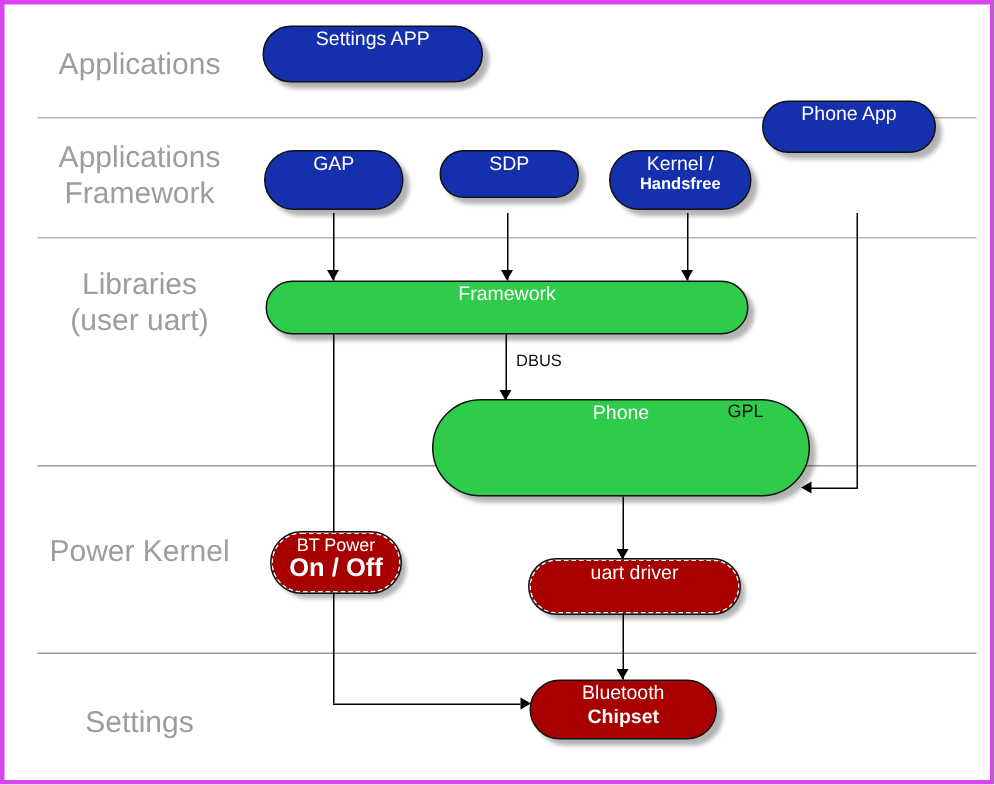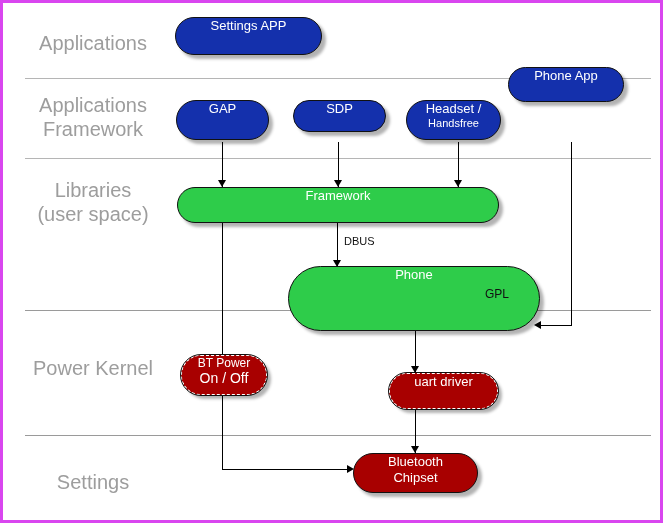--- a/index.html
+++ b/index.html
@@ -42,21 +42,21 @@
     flex-direction:column;
     align-items:center;
     justify-content:flex-start;
     text-align:center;
     color:#ffffff;
     border:1px solid #111111;
     box-shadow:4px 4px 0 rgba(0,0,0,0.001), 4px 4px 3px rgba(0,0,0,0.30);
     z-index:5;
   }
   .node .l1{display:block;}
-  .node .l2{display:block;}
+  .node .l2{display:block;font-weight:bold;}
 
   .blue{background:#1430ac;}
   .green{background:#2ecc4a;}
   .red{background:#a80000;}
   .red.dashed{border:1px dashed #ffffff; outline:1px solid #111111; outline-offset:0px;}
 
   
   .vline{
     position:absolute;
     width:0;
@@ -109,21 +109,21 @@
   <div class="sep" style="left:22px;top:155px;width:626px;"></div>
   <div class="sep dark" style="left:22px;top:307px;width:626px;"></div>
   <div class="sep dark" style="left:22px;top:432px;width:626px;"></div>
 
   <div class="row-label" style="left:10px;top:28px;width:160px;">Applications</div>
 
   <div class="row-label" style="left:10px;top:90px;width:160px;">Applications
 Framework</div>
 
   <div class="row-label" style="left:10px;top:175px;width:160px;">Libraries
-(user space)</div>
+(user uart)</div>
 
   <div class="row-label" style="left:10px;top:353px;width:160px;">Power Kernel</div>
 
   <div class="row-label" style="left:10px;top:467px;width:160px;">Settings</div>
 
   <div class="vline" style="left:219px;top:139px;height:45px;"></div>
   <div class="arrow-down" style="left:215px;top:177px;"></div>
 
   <div class="vline" style="left:335px;top:139px;height:45px;"></div>
   <div class="arrow-down" style="left:331px;top:177px;"></div>
@@ -159,40 +159,40 @@
 
   <div class="node blue" style="left:173px;top:97px;width:93px;height:40px;border-radius:20px;font-size:13px;">
     <span class="l1">GAP</span>
   </div>
 
   <div class="node blue" style="left:290px;top:97px;width:93px;height:32px;border-radius:20px;font-size:13px;">
     <span class="l1">SDP</span>
   </div>
 
   <div class="node blue" style="left:403px;top:97px;width:95px;height:40px;border-radius:20px;font-size:13px;line-height:15px;">
-    <span class="l1">Headset /</span>
+    <span class="l1">Kernel /</span>
     <span class="l2" style="font-size:11px;">Handsfree</span>
   </div>
 
 
   <div class="node green" style="left:174px;top:184px;width:322px;height:36px;border-radius:18px;font-size:13px;">
     <span class="l1">Framework</span>
   </div>
 
   <div class="node green" style="left:285px;top:263px;width:252px;height:65px;border-radius:33px;font-size:13px;">
     <span class="l1">Phone</span>
   </div>
-  <div class="node-tag" style="left:482px;top:284px;">GPL</div>
+  <div class="node-tag" style="left:482px;top:264px;">GPL</div>
 
   <div class="node red dashed" style="left:178px;top:352px;width:86px;height:40px;border-radius:20px;font-size:12px;line-height:15px;">
     <span class="l1">BT Power</span>
-    <span class="l2" style="font-size:14px;">On / Off</span>
+    <span class="l2" style="font-size:17px;">On / Off</span>
   </div>
 
-  <div class="node red dashed" style="left:350px;top:370px;width:109px;height:36px;border-radius:18px;font-size:13px;margin-left:36px;">
+  <div class="node red dashed" style="left:350px;top:370px;width:140px;height:36px;border-radius:18px;font-size:13px;">
     <span class="l1">uart driver</span>
   </div>
 
   <div class="node red" style="left:350px;top:450px;width:125px;height:40px;border-radius:20px;font-size:13px;line-height:16px;">
     <span class="l1">Bluetooth</span>
     <span class="l2">Chipset</span>
   </div>
 
 </div>
 

